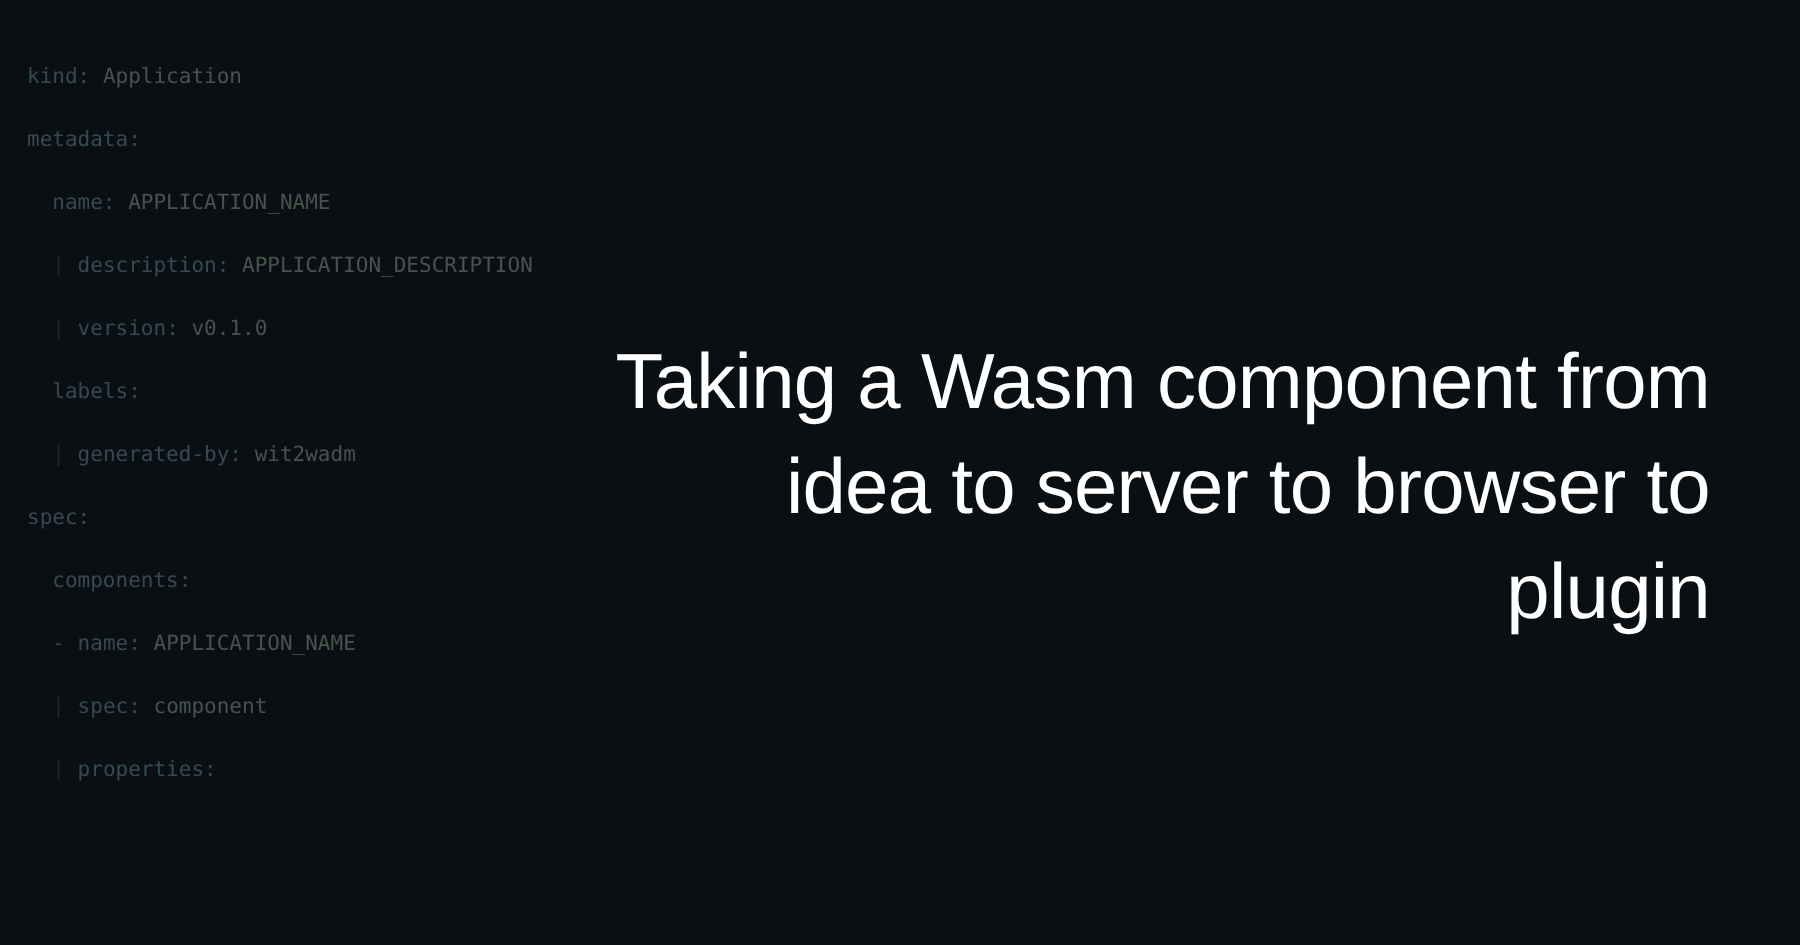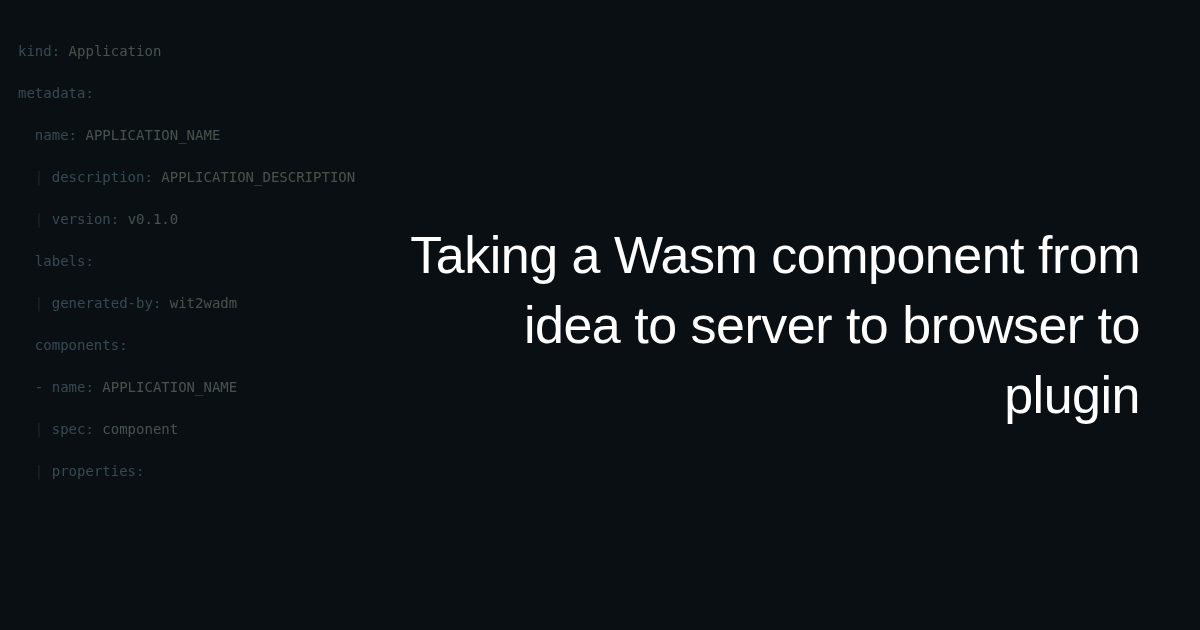--- a/index.html
+++ b/index.html
@@ -56,20 +56,21 @@
 <body>
 
 <div class="code-block">
 <span class="code-line"><span class="key">kind</span><span class="key">:</span> <span class="value">Application</span></span>
 <span class="code-line"><span class="key">metadata</span><span class="key">:</span></span>
 <span class="code-line">  <span class="key">name</span><span class="key">:</span> <span class="value">APPLICATION_NAME</span></span>
 <span class="code-line">  <span class="pipe">|</span> <span class="key">description</span><span class="key">:</span> <span class="value">APPLICATION_DESCRIPTION</span></span>
 <span class="code-line">  <span class="pipe">|</span> <span class="key">version</span><span class="key">:</span> <span class="value">v0.1.0</span></span>
 <span class="code-line">  <span class="key">labels</span><span class="key">:</span></span>
 <span class="code-line">  <span class="pipe">|</span> <span class="key">generated-by</span><span class="key">:</span> <span class="value">wit2wadm</span></span>
+<span class="code-line"><span class="key">spec</span><span class="key">:</span></span>
 <span class="code-line">  <span class="key">components</span><span class="key">:</span></span>
 <span class="code-line">  <span class="dash">-</span> <span class="key">name</span><span class="key">:</span> <span class="value">APPLICATION_NAME</span></span>
 <span class="code-line">  <span class="pipe">|</span> <span class="key">spec</span><span class="key">:</span> <span class="value">component</span></span>
 <span class="code-line">  <span class="pipe">|</span> <span class="key">properties</span><span class="key">:</span></span>
 <span class="code-line">     </span>
 
 
 
 
 

